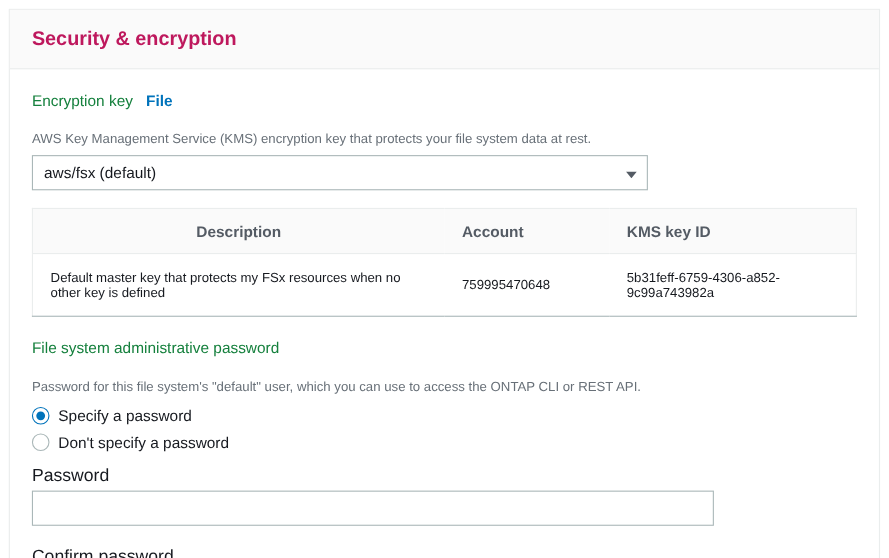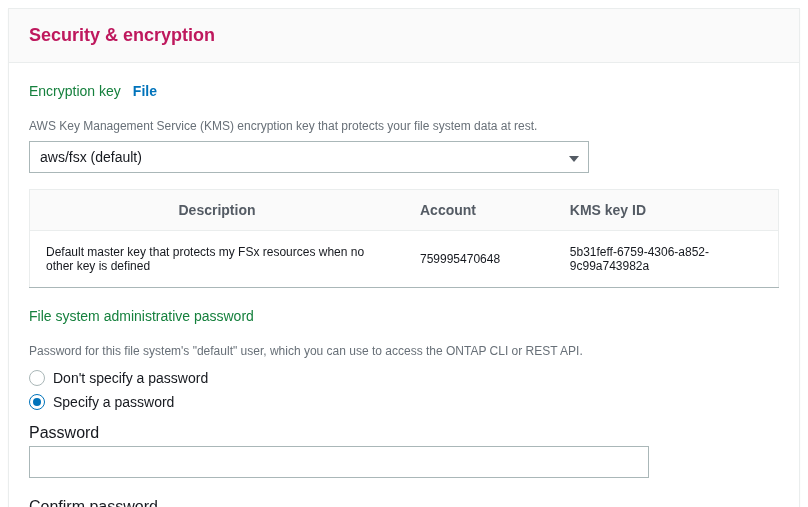--- a/index.html
+++ b/index.html
@@ -203,27 +203,27 @@
         </tbody>
       </table>
     </div>
 
     <div class="section-divider">
       <div class="field-label">File system administrative password</div>
       <div class="field-description">Password for this file system's "default" user, which you can use to access the ONTAP CLI or REST API.</div>
 
       <div class="radio-group">
         <div class="radio-row">
+          <span class="radio checked"></span>
+          <span class="radio-label">Specify a password</span>
+        </div>
+        <div class="radio-row">
           <span class="radio"></span>
           <span class="radio-label">Don't specify a password</span>
         </div>
-        <div class="radio-row">
-          <span class="radio checked"></span>
-          <span class="radio-label">Specify a password</span>
-        </div>
       </div>
 
       <label class="pw-label">Password</label>
       <input type="password" class="text-input" value="" style="">
 
       <label class="pw-label">Confirm password</label>
       <input type="password" class="text-input" value="" style="">
     </div>
 
   </div>

